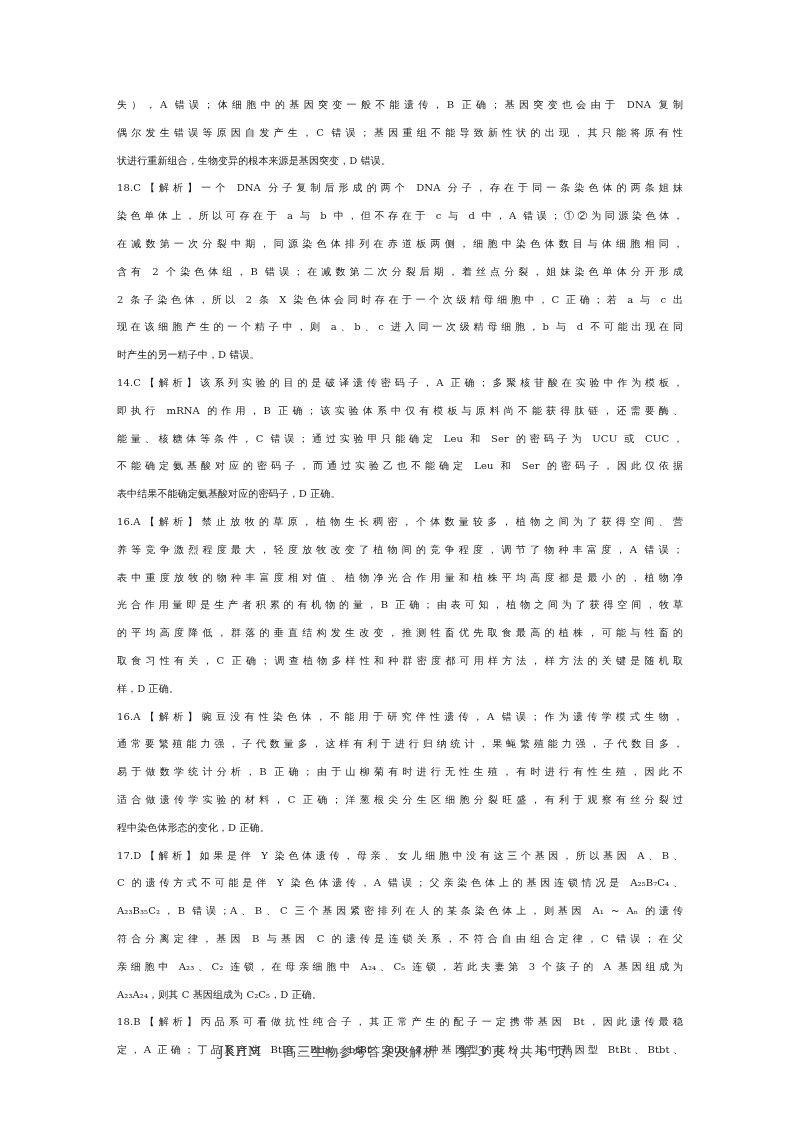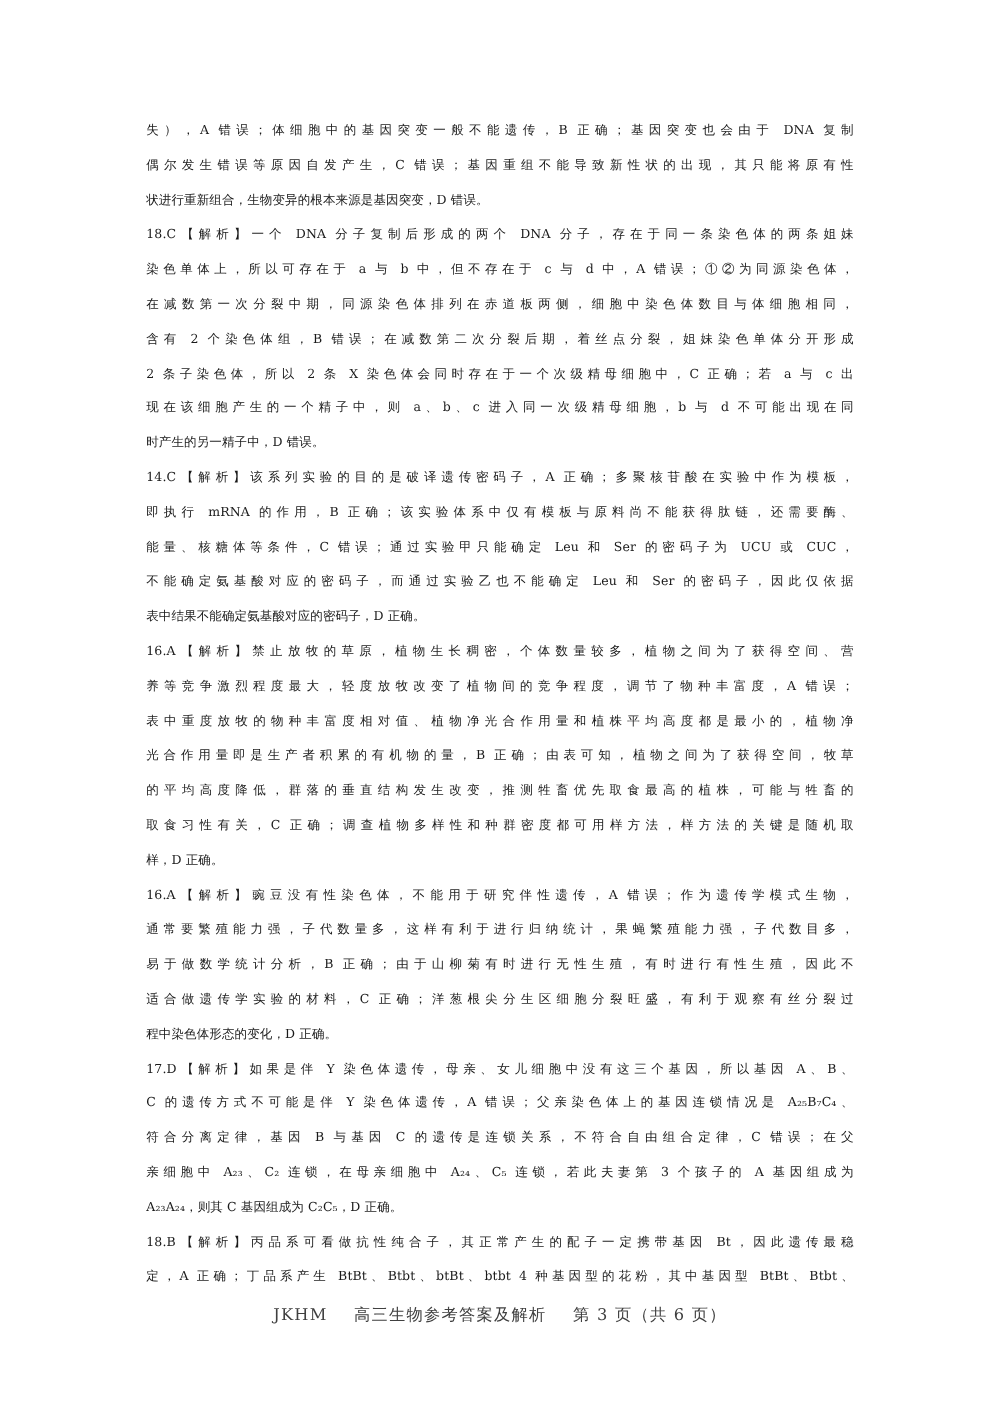--- a/index.html
+++ b/index.html
@@ -50,20 +50,21 @@
   <div class="line">的平均高度降低，群落的垂直结构发生改变，推测牲畜优先取食最高的植株，可能与牲畜的</div>
   <div class="line">取食习性有关，C 正确；调查植物多样性和种群密度都可用样方法，样方法的关键是随机取</div>
   <div class="line last">样，D 正确。</div>
   <div class="line">16.A【解析】豌豆没有性染色体，不能用于研究伴性遗传，A 错误；作为遗传学模式生物，</div>
   <div class="line">通常要繁殖能力强，子代数量多，这样有利于进行归纳统计，果蝇繁殖能力强，子代数目多，</div>
   <div class="line">易于做数学统计分析，B 正确；由于山柳菊有时进行无性生殖，有时进行有性生殖，因此不</div>
   <div class="line">适合做遗传学实验的材料，C 正确；洋葱根尖分生区细胞分裂旺盛，有利于观察有丝分裂过</div>
   <div class="line last">程中染色体形态的变化，D 正确。</div>
   <div class="line">17.D【解析】如果是伴 Y 染色体遗传，母亲、女儿细胞中没有这三个基因，所以基因 A、B、</div>
   <div class="line">C 的遗传方式不可能是伴 Y 染色体遗传，A 错误；父亲染色体上的基因连锁情况是 A₂₅B₇C₄、</div>
+  <div class="line">A₂₃B₃₅C₂，B 错误；A、B、C 三个基因紧密排列在人的某条染色体上，则基因 A₁ ~ Aₙ 的遗传</div>
   <div class="line">符合分离定律，基因 B 与基因 C 的遗传是连锁关系，不符合自由组合定律，C 错误；在父</div>
   <div class="line">亲细胞中 A₂₃、C₂ 连锁，在母亲细胞中 A₂₄、C₅ 连锁，若此夫妻第 3 个孩子的 A 基因组成为</div>
   <div class="line last">A₂₃A₂₄，则其 C 基因组成为 C₂C₅，D 正确。</div>
   <div class="line">18.B【解析】丙品系可看做抗性纯合子，其正常产生的配子一定携带基因 Bt，因此遗传最稳</div>
   <div class="line">定，A 正确；丁品系产生 BtBt、Btbt、btBt、btbt 4 种基因型的花粉，其中基因型 BtBt、Btbt、</div>
 </div>
 
 <div class="footer">
   <span>JKHM</span>
   <span>高三生物参考答案及解析</span>

